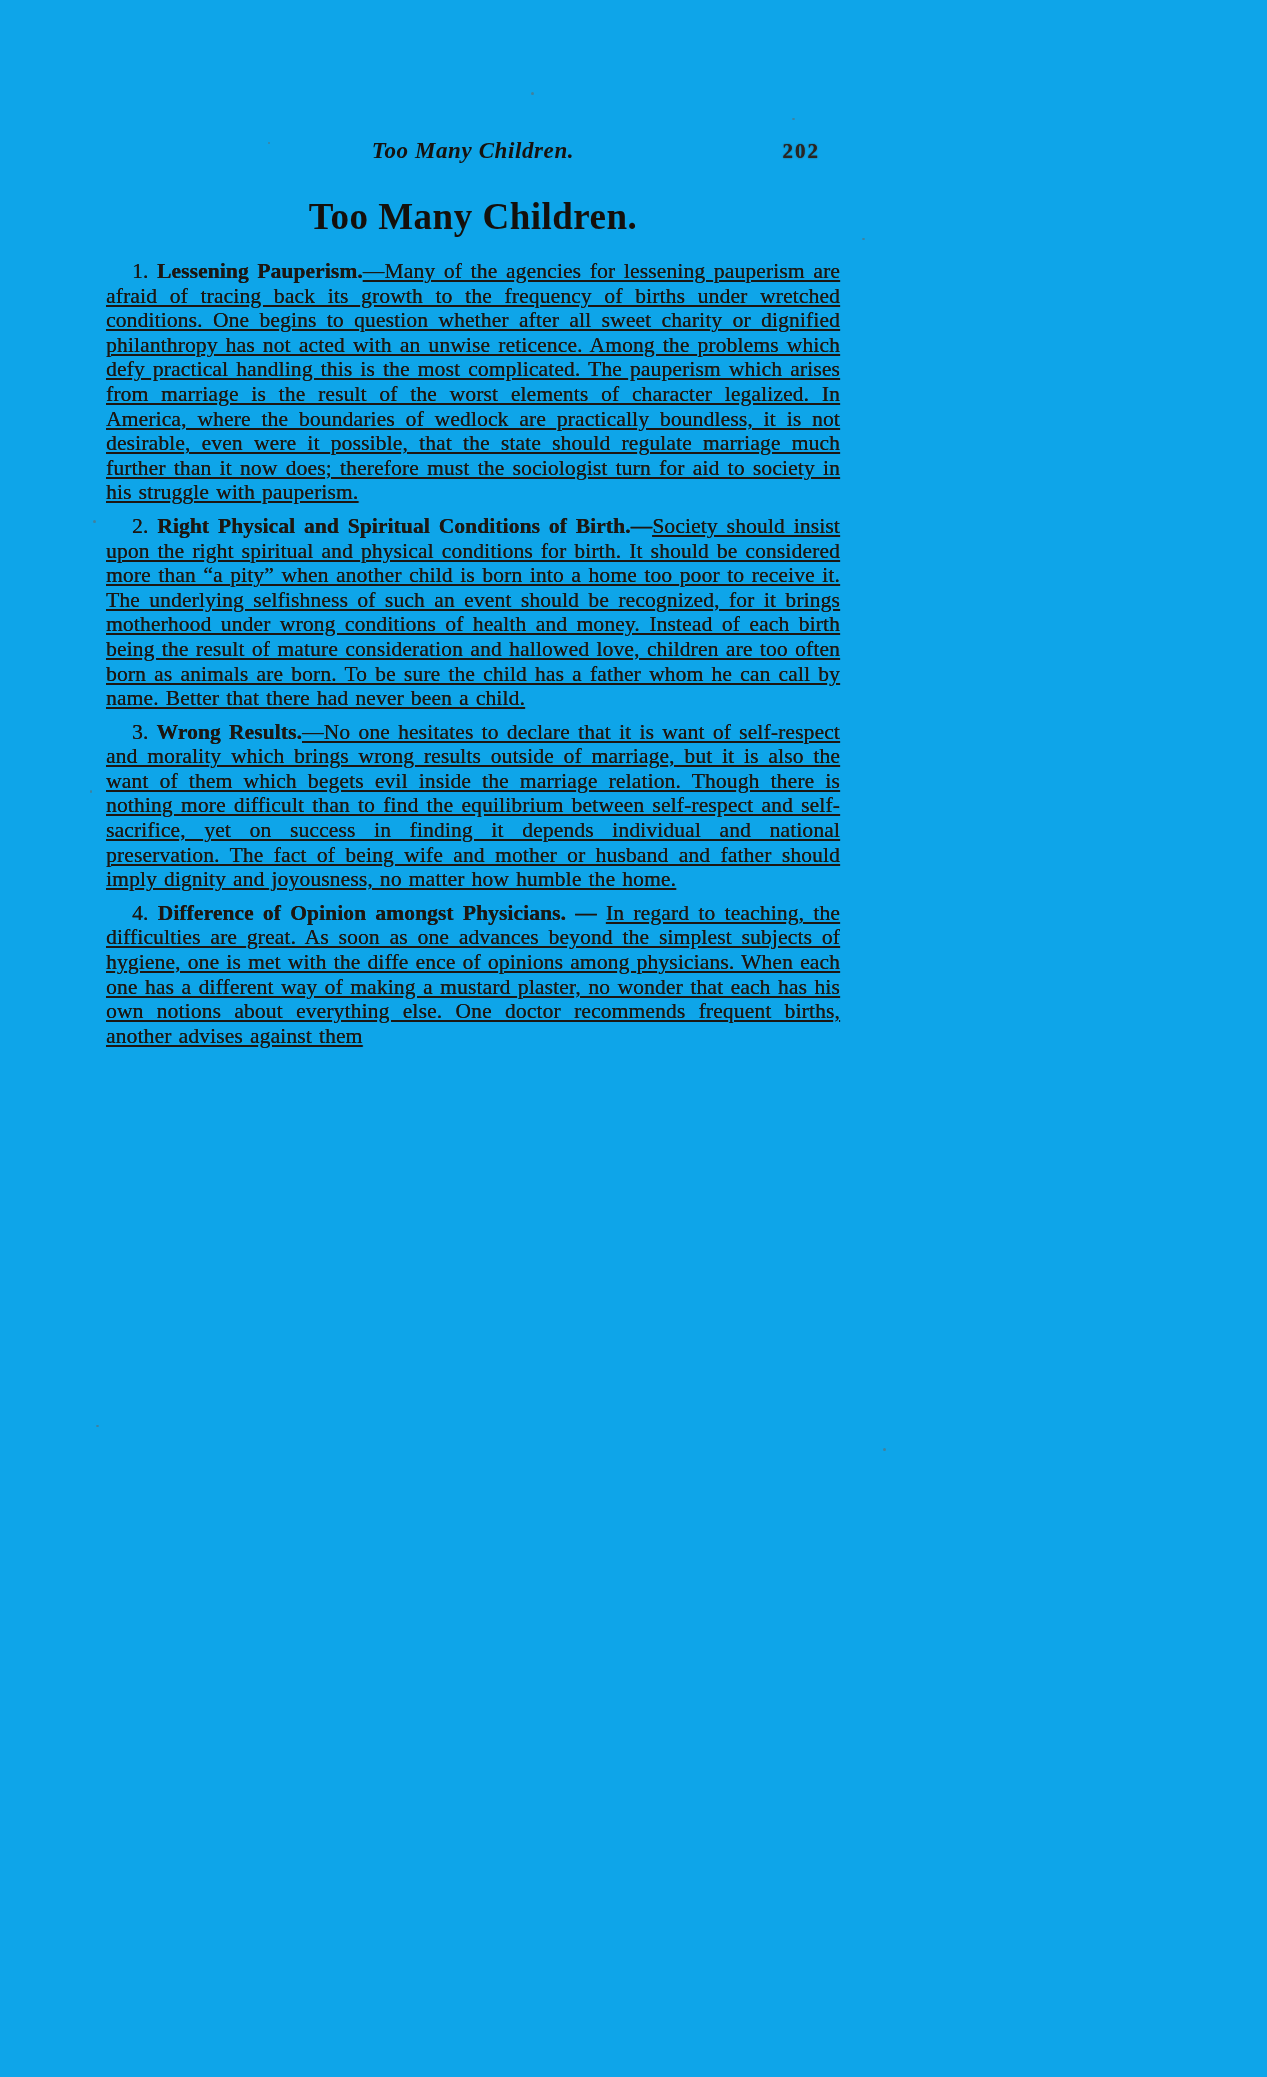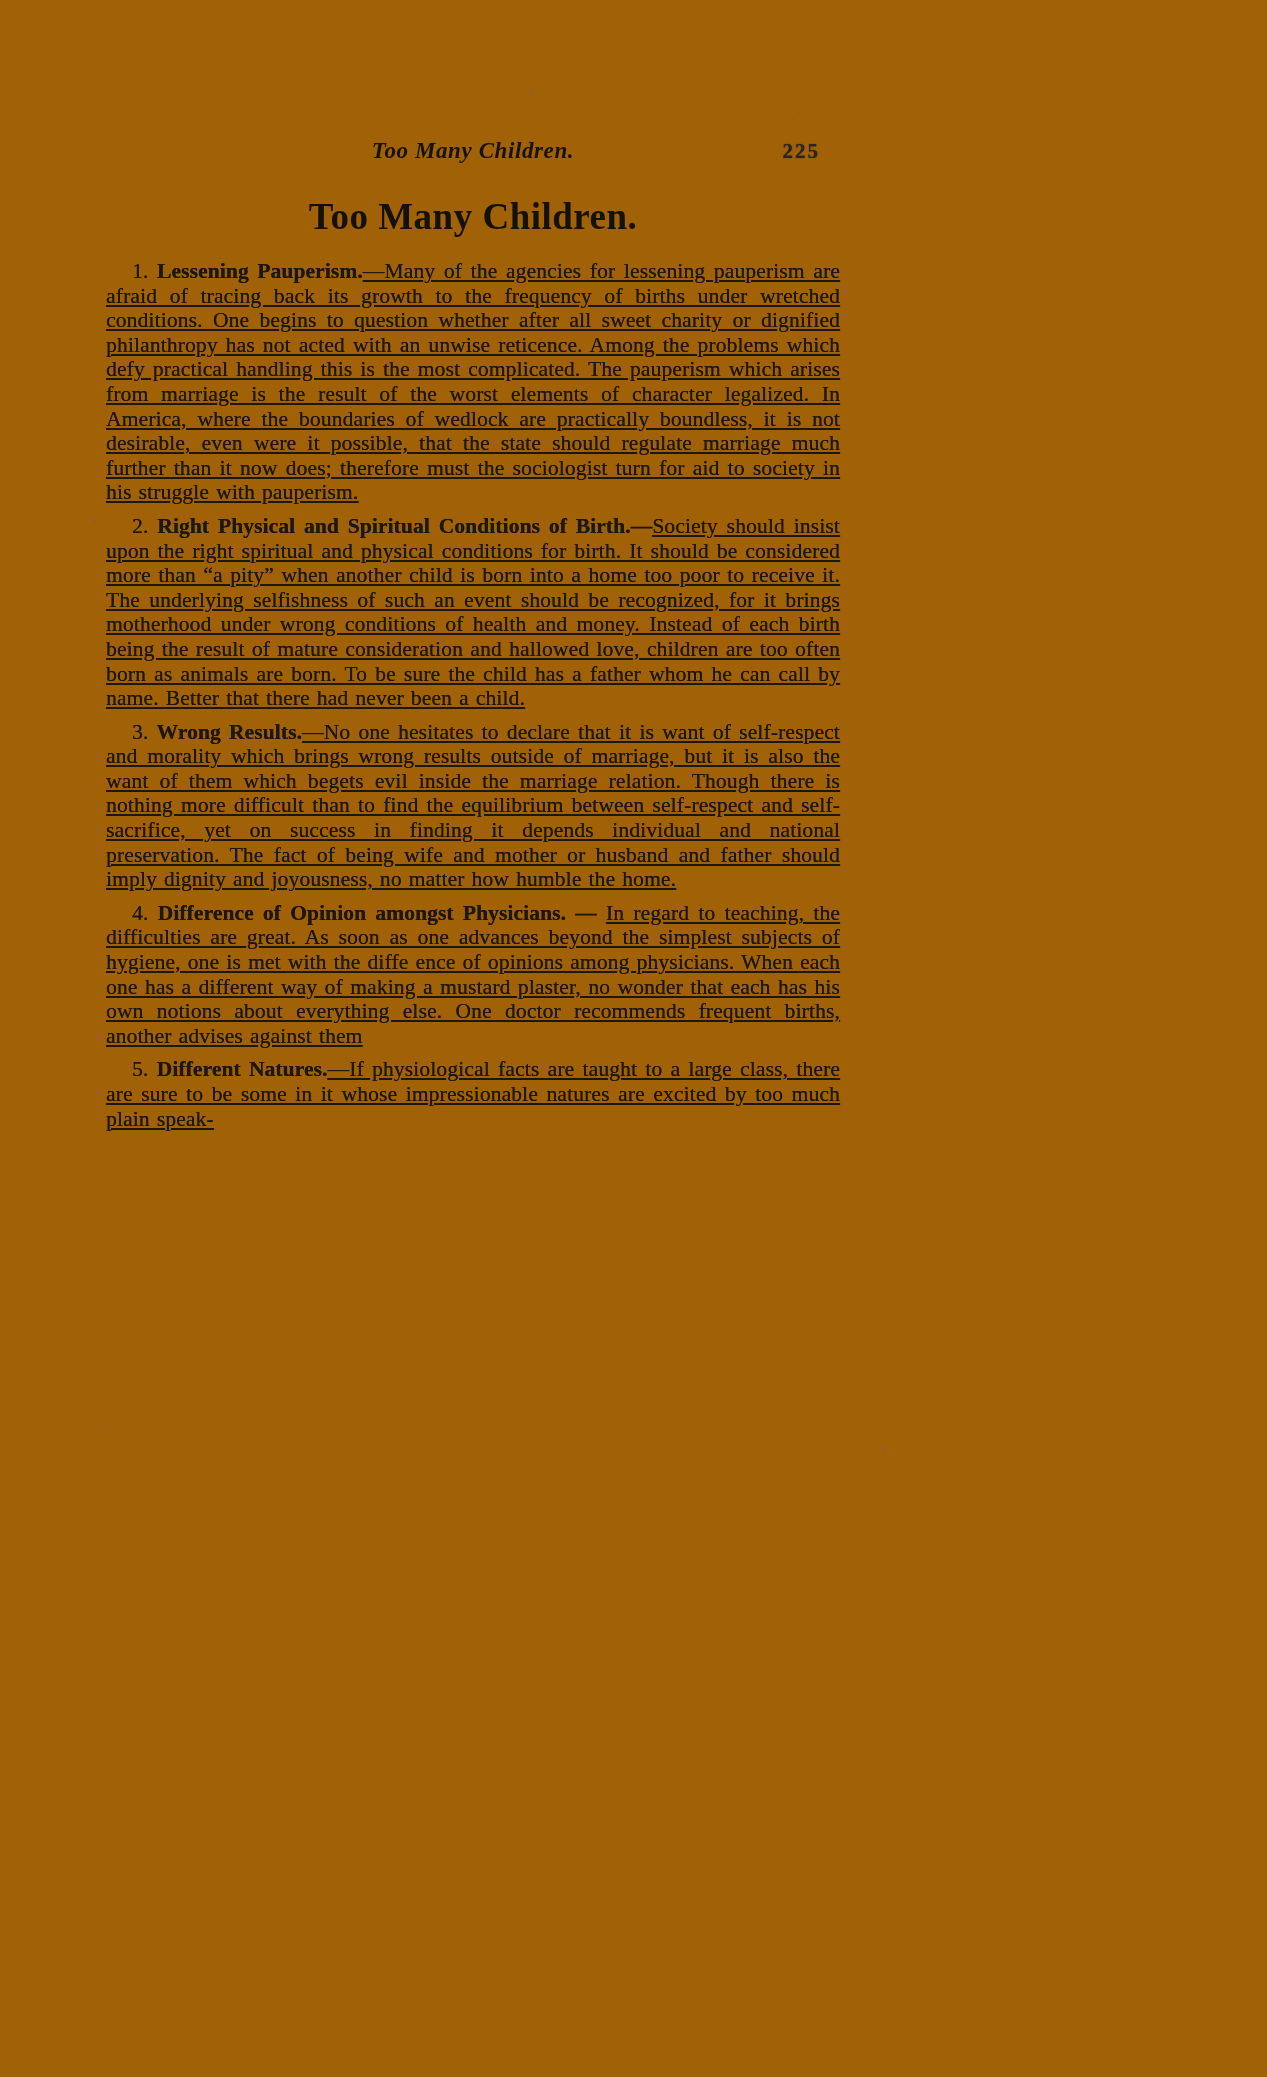--- a/index.html
+++ b/index.html
@@ -6,21 +6,21 @@
   html, body { background: #ffffff; }
   body {
     width: 1267px;
     height: 2077px;
     position: relative;
     font-family: "Liberation Serif", "DejaVu Serif", serif;
   }
   .scan-page {
     position: absolute;
     inset: 0;
-    background: #a16207;
+    background: #0ea5e9;
     overflow: hidden;
     color: #1b1713;
   }
   .text-block {
     position: absolute;
     left: 106px;
     top: 138px;
     width: 734px;
   }
   .running-header {
@@ -88,36 +88,35 @@
 </style>
 </head>
 <body>
 
 <div class="scan-page">
 
   <div class="text-block">
 
     <header class="running-header">
       <span class="rh-title">Too Many Children.</span>
-      <span class="rh-pagenum">225</span>
+      <span class="rh-pagenum">202</span>
     </header>
 
     <h1 class="main-title">Too Many Children.</h1>
 
     <div class="body-text">
 
       <p class="para"><span class="pnum">1. </span><b class="plead">Lessening Pauperism.</b><span class="pbody">—Many of the agencies for lessening pauperism are afraid of tracing back its growth to the frequency of births under wretched conditions. One begins to question whether after all sweet charity or dignified philanthropy has not acted with an unwise reticence. Among the problems which defy practical handling this is the most complicated. The pauperism which arises from marriage is the result of the worst elements of character legalized. In America, where the boundaries of wedlock are practically boundless, it is not desirable, even were it possible, that the state should regulate marriage much further than it now does; therefore must the sociologist turn for aid to society in his struggle with pauperism.</span></p>
 
       <p class="para"><span class="pnum">2. </span><b class="plead">Right Physical and Spiritual Conditions of Birth.—</b><span class="pbody">Society should insist upon the right spiritual and physical conditions for birth. It should be considered more than “a pity” when another child is born into a home too poor to receive it. The underlying selfishness of such an event should be recognized, for it brings motherhood under wrong conditions of health and money. Instead of each birth being the result of mature consideration and hallowed love, children are too often born as animals are born. To be sure the child has a father whom he can call by name. Better that there had never been a child.</span></p>
 
       <p class="para"><span class="pnum">3. </span><b class="plead">Wrong Results.</b><span class="pbody">—No one hesitates to declare that it is want of self-respect and morality which brings wrong results outside of marriage, but it is also the want of them which begets evil inside the marriage relation. Though there is nothing more difficult than to find the equilibrium between self-respect and self-sacrifice, yet on success in finding it depends individual and national preservation. The fact of being wife and mother or husband and father should imply dignity and joyousness, no matter how humble the home.</span></p>
 
       <p class="para"><span class="pnum">4. </span><b class="plead">Difference of Opinion amongst Physicians. — </b><span class="pbody">In regard to teaching, the difficulties are great. As soon as one advances beyond the simplest subjects of hygiene, one is met with the diffe ence of opinions among physicians. When each one has a different way of making a mustard plaster, no wonder that each has his own notions about everything else. One doctor recommends frequent births, another advises against them</span></p>
 
-      <p class="para"><span class="pnum">5. </span><b class="plead">Different Natures.</b><span class="pbody">—If physiological facts are taught to a large class, there are sure to be some in it whose impressionable natures are excited by too much plain speak-</span></p>
 
     </div>
   </div>
 
   <div class="speck" style="left:531px; top:92px; width:3px; height:3px;"></div>
   <div class="speck" style="left:792px; top:118px; width:3px; height:2px;"></div>
   <div class="speck" style="left:268px; top:142px; width:2px; height:2px;"></div>
   <div class="speck" style="left:862px; top:238px; width:3px; height:2px;"></div>
   <div class="speck" style="left:93px; top:520px; width:3px; height:3px;"></div>
   <div class="speck" style="left:90px; top:790px; width:2px; height:3px;"></div>

